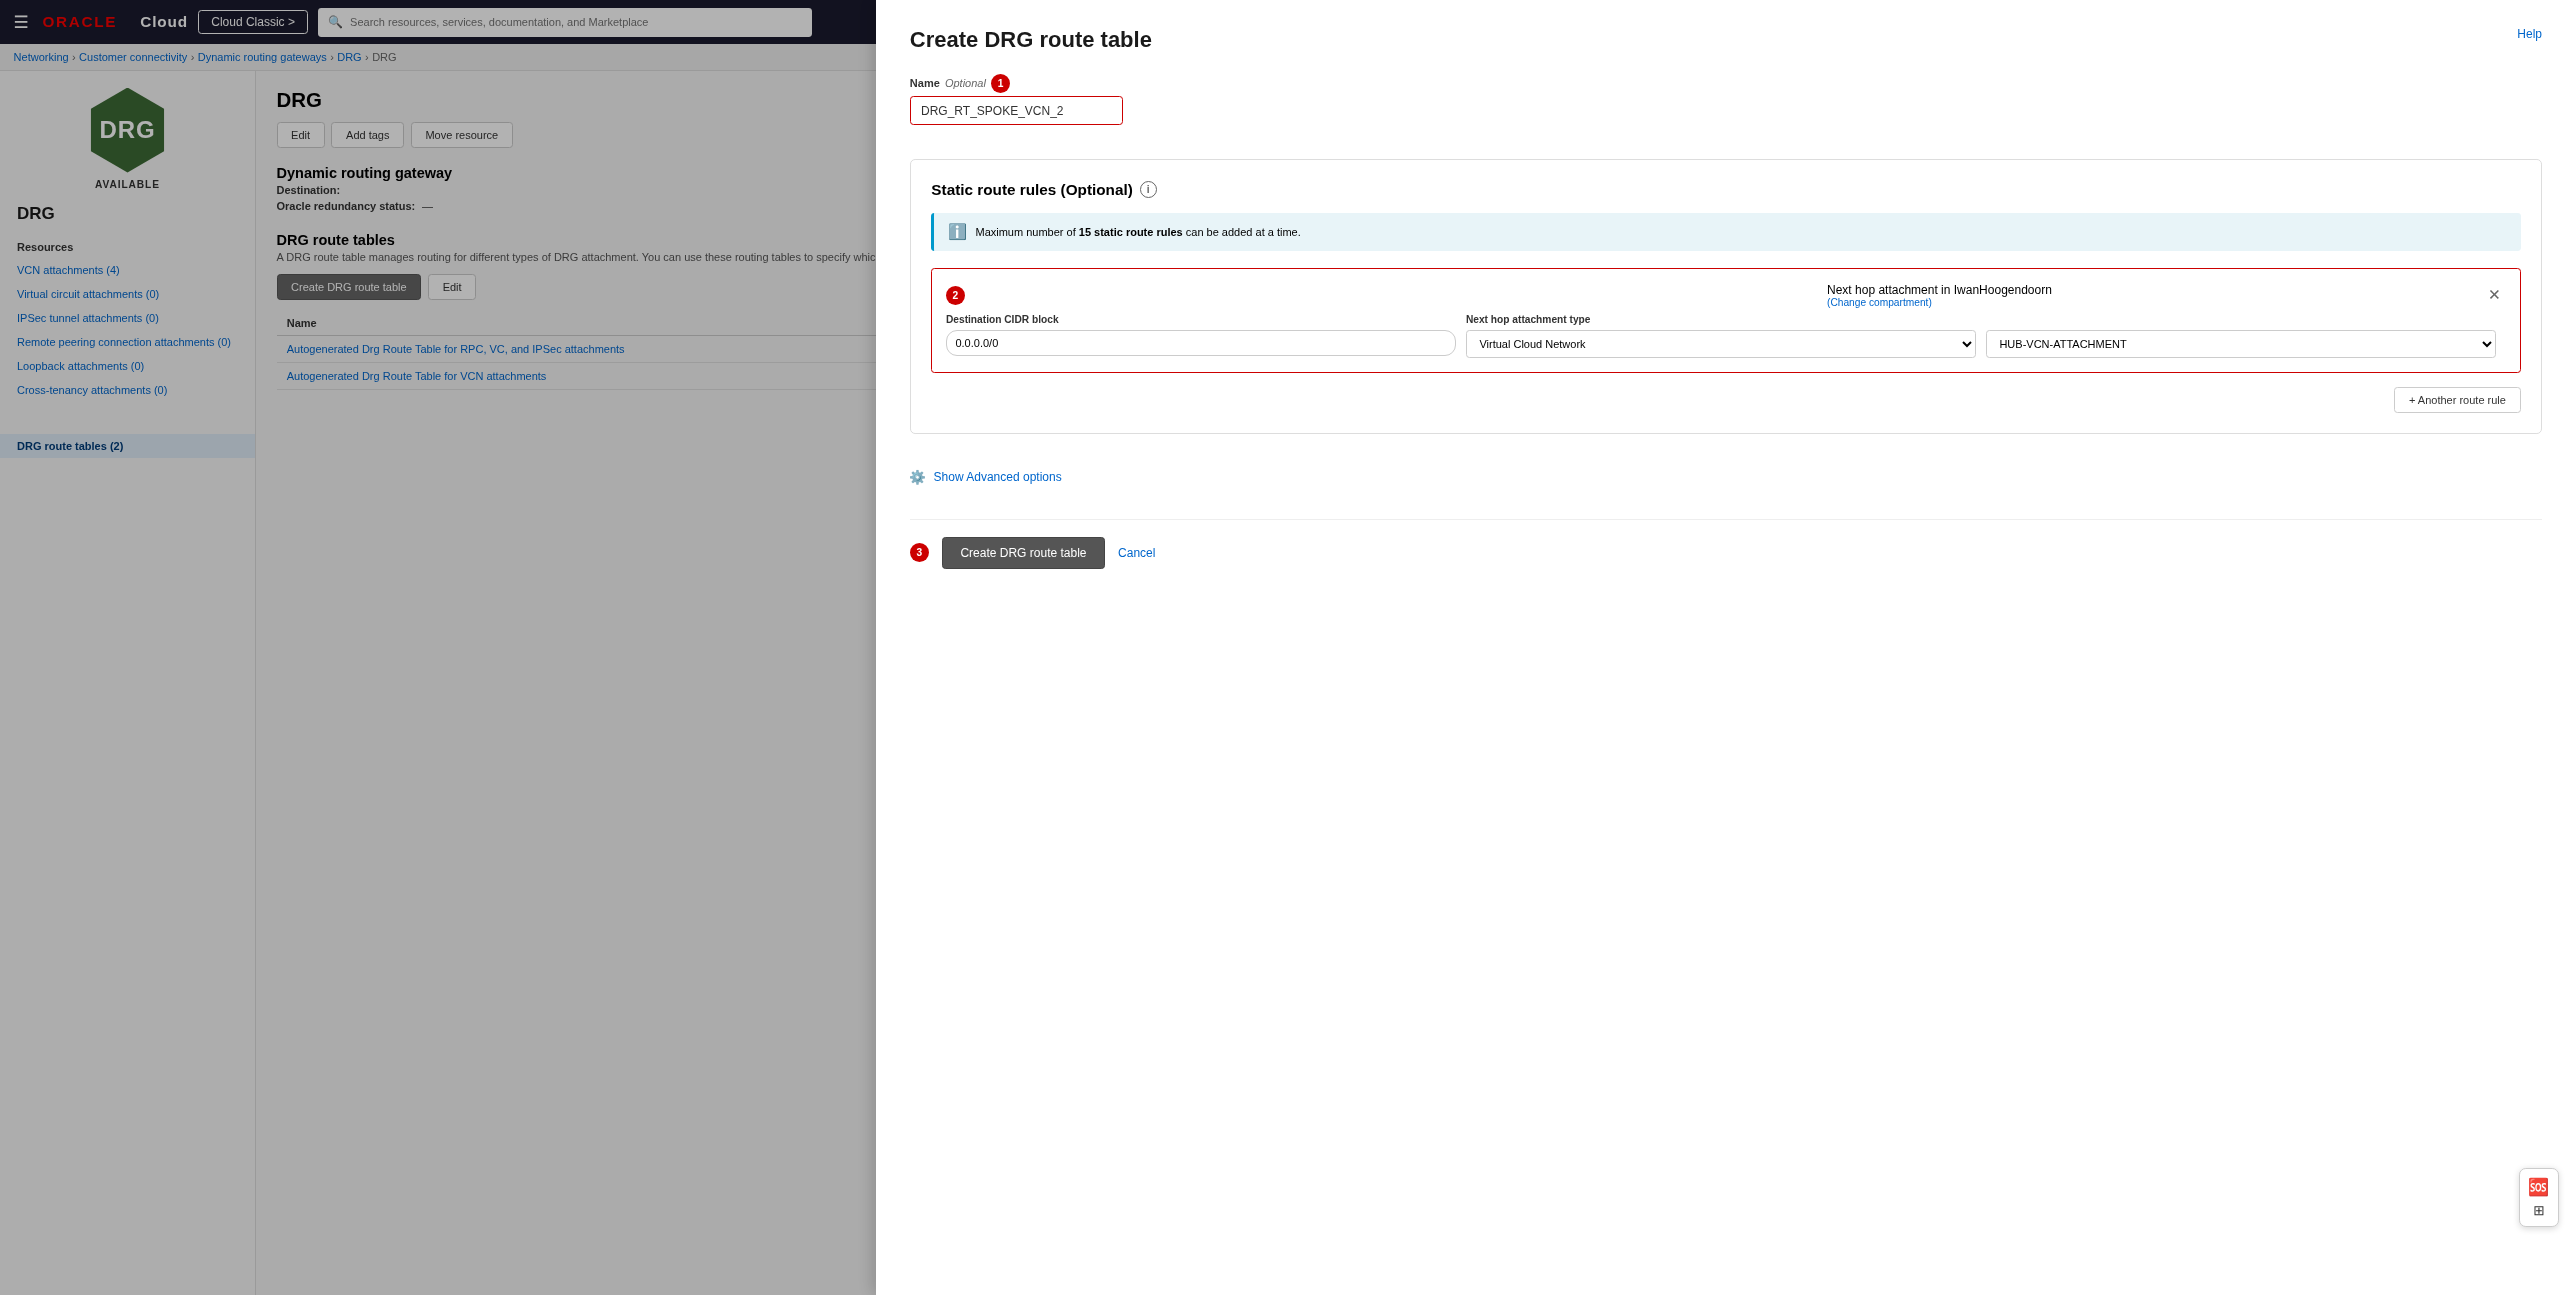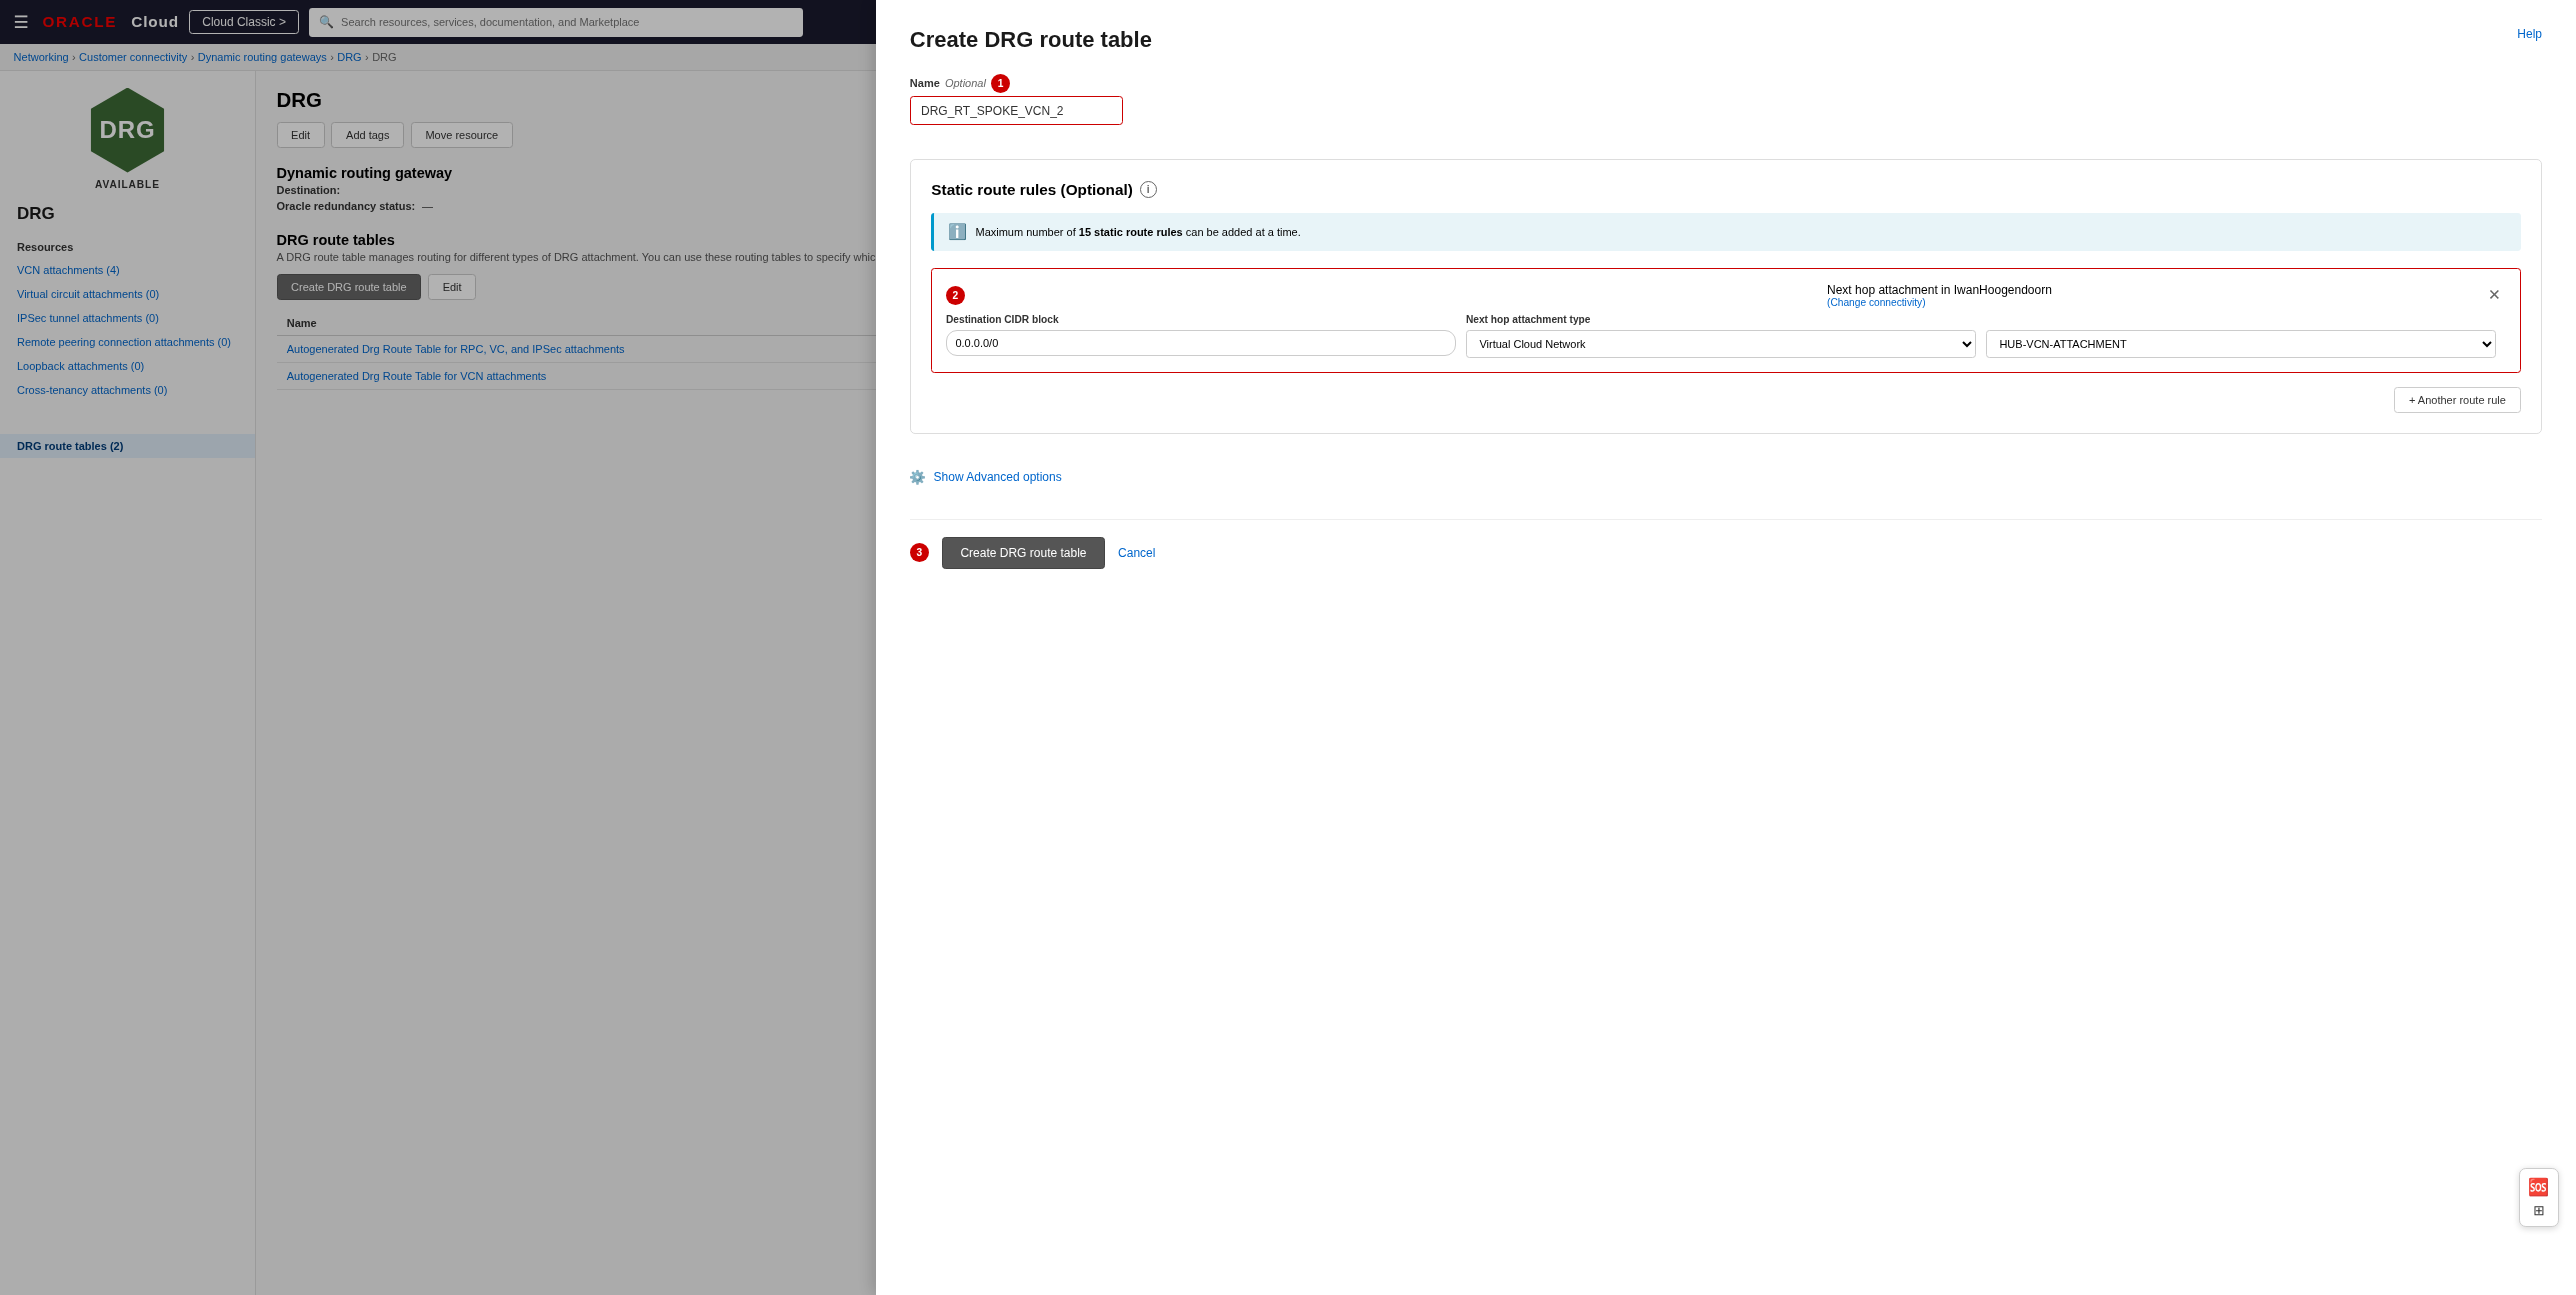--- a/index.html
+++ b/index.html
@@ -9,21 +9,21 @@
     .top-nav {
       background: #1a1a2e;
       display: flex;
       align-items: center;
       height: 44px;
       padding: 0 13.6px;
       gap: 10.2px;
       color: white;
     }
     .nav-hamburger { font-size: 17px; cursor: pointer; margin-right: 3.4px; }
-    .nav-logo { display: flex; align-items: center; gap: 14px; font-weight: 700; font-size: 13.6px; letter-spacing: 0.9px; }
+    .nav-logo { display: flex; align-items: center; gap: 23px; font-weight: 700; font-size: 13.6px; letter-spacing: 0.9px; }
     .nav-logo-oracle { color: #f80000; font-weight: 900; font-size: 15.3px; letter-spacing: 1.7px; }
     .nav-logo-cloud { color: white; font-size: 15.3px; letter-spacing: 0.9px; }
     .cloud-classic-btn {
       background: transparent;
       border: 1.3px solid white;
       color: white;
       padding: 4.3px 12px;
       border-radius: 3.4px;
       cursor: pointer;
       font-size: 12px;
@@ -557,21 +557,21 @@
         <span class="info-banner-icon">ℹ️</span>
         <span>Maximum number of <strong>15 static route rules</strong> can be added at a time.</span>
       </div>
 
       <div class="route-rule-box">
         <div class="route-step-row">
           <div class="step-badge">2</div>
           <span></span>
           <span class="next-hop-attachment-header">
             <span>Next hop attachment in IwanHoogendoorn</span>
-            <a href="#" class="change-compartment-link">(Change connectivity)</a>
+            <a href="#" class="change-compartment-link">(Change compartment)</a>
           </span>
           <button class="close-rule-btn">✕</button>
         </div>
         <div class="route-rule-grid">
           <div>
             <div class="route-col-header">Destination CIDR block</div>
             <input class="route-input" type="text" value="0.0.0.0/0" style="">
           </div>
           <div>
             <div class="route-col-header">Next hop attachment type</div>

